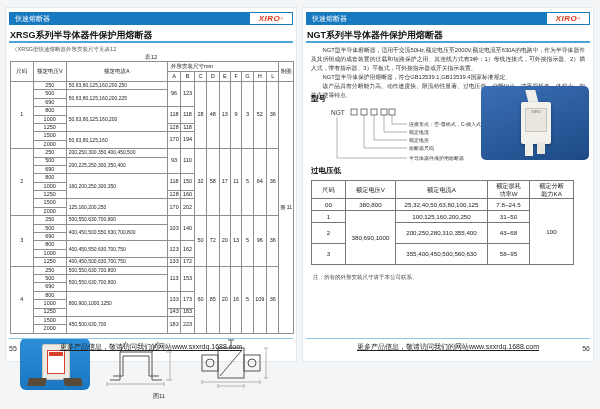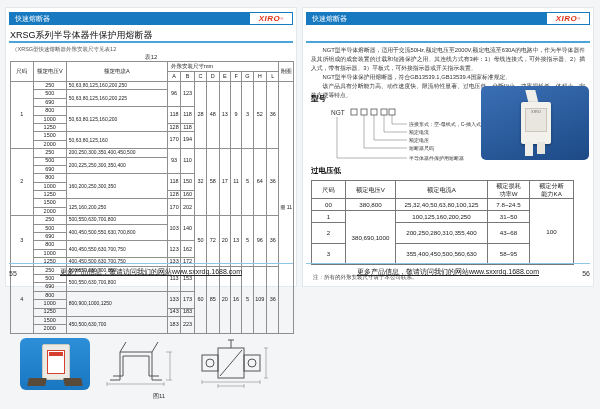--- a/index.html
+++ b/index.html
@@ -3,40 +3,40 @@
 <meta charset="utf-8">
 <style>
   html,body{margin:0;padding:0;}
   body{
     width:600px;height:409px;position:relative;overflow:hidden;
     background:#f4f5f6;
     font-family:"Liberation Sans", sans-serif;
     color:#222;
   }
   .page{
-    position:absolute;top:7px;width:292px;height:280px;background:#fff;
+    position:absolute;top:7px;width:292px;height:355px;background:#fff;
     border:1px solid #e3e8ec;box-sizing:border-box;
   }
   .page.left{left:5px}
   .page.right{left:302px}
 
   
   .topbar{
     position:absolute;top:4px;left:3px;right:3px;height:13px;
     background:#1779c0;display:flex;align-items:center;
   }
   .bar-label{color:#fff;font-size:7px;padding-left:6px;flex:1;}
   .logobox{
     background:#fff;height:11px;width:42px;margin:1px 1px 1px 0;
     display:flex;align-items:center;justify-content:center;
   }
   .logo-text{color:#e03418;font-weight:bold;font-style:italic;font-size:8px;letter-spacing:.5px;}
   .logo-r{color:#e03418;font-size:4px;vertical-align:super;}
 
-  .title{position:absolute;top:21px;left:4px;right:4px;font-size:9px;font-weight:normal;color:#111;}
+  .title{position:absolute;top:21px;left:4px;right:4px;font-size:9px;font-weight:bold;color:#111;}
   .title-rule{position:absolute;top:33px;left:3px;right:3px;height:2px;background:#4aa4d8;}
 
   
   .note{position:absolute;top:38px;left:6px;font-size:5.5px;color:#555;}
   .tbl-caption{position:absolute;top:45px;left:0;right:0;text-align:center;font-size:6px;color:#333;}
   .xt{
     position:absolute;top:53px;left:4px;
     border-collapse:collapse;table-layout:fixed;width:284px;
     font-size:5.5px;line-height:1;color:#222;
   }
@@ -383,20 +383,21 @@
 </div>
 
 <div class="page right">
   <div class="topbar">
     <span class="bar-label">快速熔断器</span>
     <span class="logobox">
         <span class="logo-text">XIRO</span>
         <span class="logo-r">®</span>
       </span>
   </div>
+  <div class="title">NGT系列半导体器件保护用熔断器</div>
   <div class="title-rule"></div>
 
   <div class="paras">
     <p>NGT型半导体熔断器，适用于交流50Hz,额定电压至2000V,额定电流至630A的电路中，作为半导体器件及其所组成的成套装置的过载和短路保护之用。其连线方式有3种：1）母线连接式，可外接指示器。2）插入式，带有指示器。3）平板式，可外接指示器或开关指示装置。</p>
     <p>NGT型半导体保护用熔断器，符合GB13539.1,GB13539.4国家标准规定。</p>
     <p>该产品具有分断能力高、动作速度快、限流特性显著、过电压低、分断I²t小、功率损耗低、体积小、安装方便等特点。</p>
   </div>
 
   <div class="sec-head sec-model">型号</div>
 

